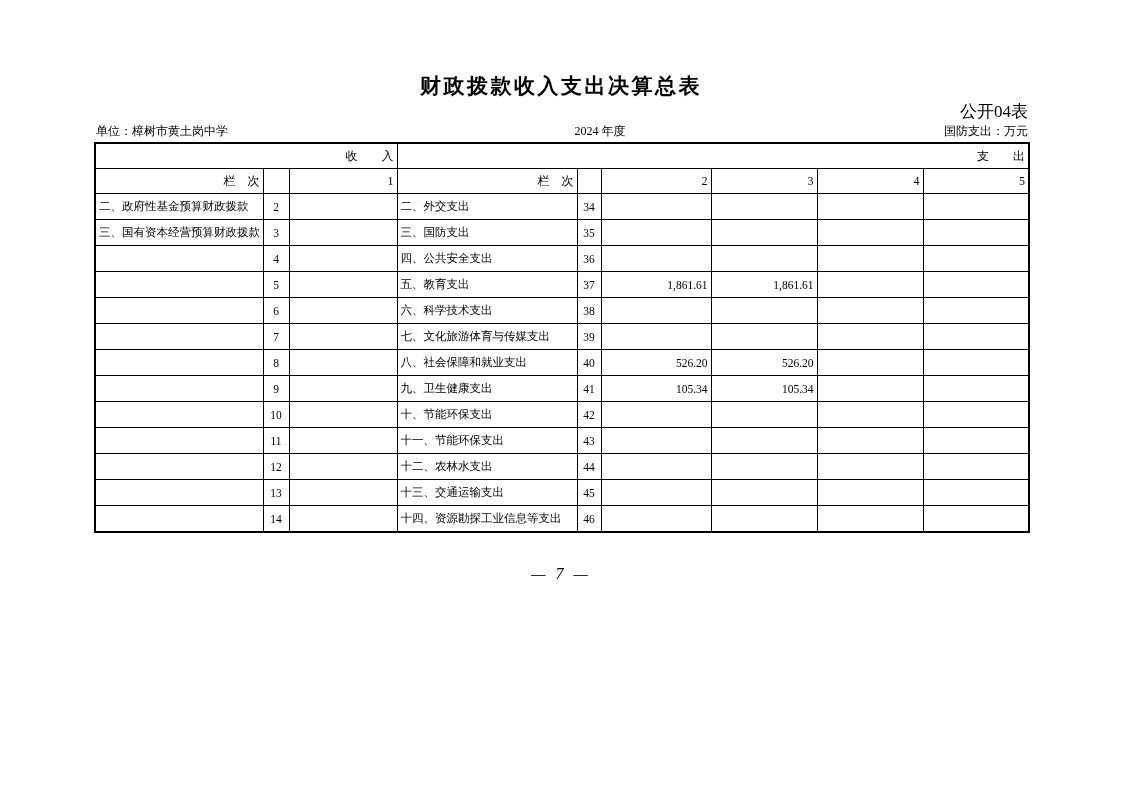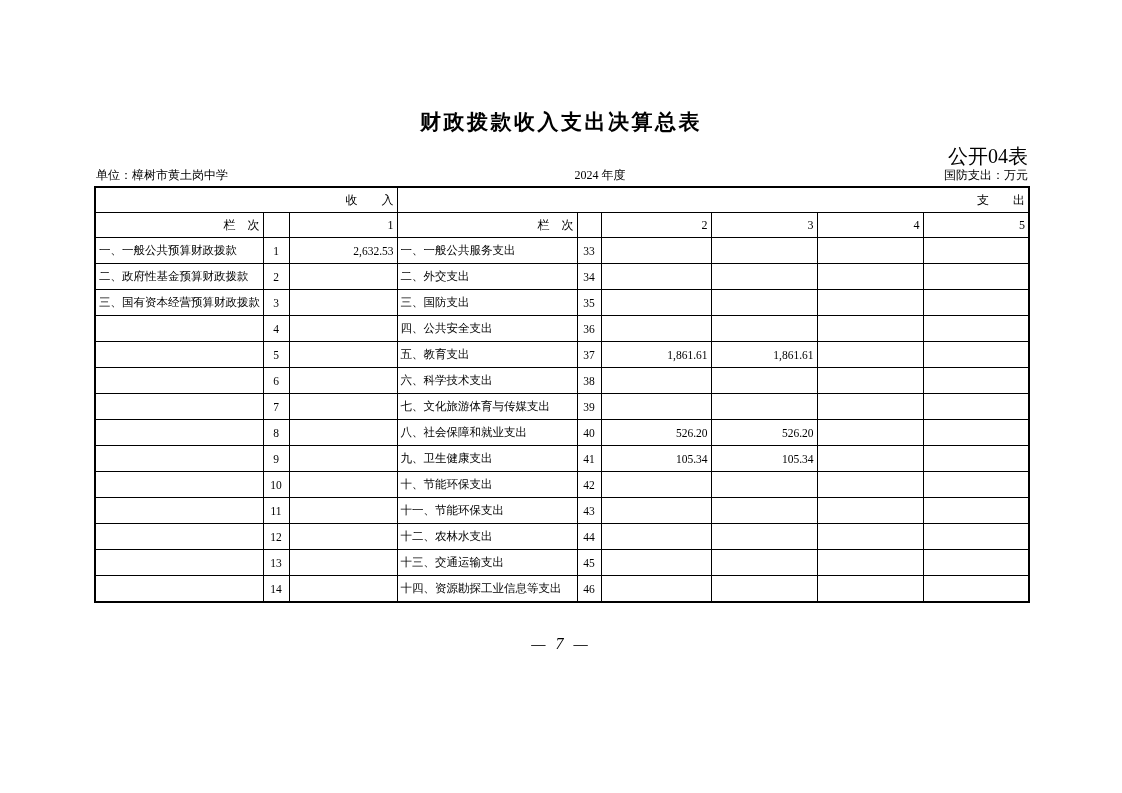--- a/index.html
+++ b/index.html
@@ -12,34 +12,34 @@
     width: 1122px;
     height: 793px;
     background: #ffffff;
     overflow: hidden;
     font-family: "Liberation Serif", "DejaVu Serif", serif;
     color: #000000;
   }
   .content {
     width: 934px;
     margin: 0 auto;
-    padding-top: 108px;
+    padding-top: 72px;
   }
   .title {
     margin: 0;
     text-align: center;
     font-size: 21px;
     font-weight: bold;
     letter-spacing: 2.5px;
     line-height: 28px;
   }
   .doc-label {
-    margin-top: 11px;
+    margin-top: 3px;
     text-align: right;
-    font-size: 20px;
+    font-size: 17px;
     line-height: 18px;
   }
   .meta-row {
     position: relative;
     margin-top: 1px;
     font-size: 12px;
     line-height: 18px;
     height: 18px;
   }
   .meta-left  { position: absolute; left: 2px; }
@@ -124,31 +124,20 @@
           <th>1</th>
           <th>栏　次</th>
           <th></th>
           <th>2</th>
           <th>3</th>
           <th>4</th>
           <th>5</th>
         </tr>
       </thead>
       <tbody>
-  <tr>
-    <td class="al">一、一般公共预算财政拨款</td>
-    <td class="ac">1</td>
-    <td class="ar">2,632.53</td>
-    <td class="al">一、一般公共服务支出</td>
-    <td class="ac">33</td>
-    <td class="ar"></td>
-    <td class="ar"></td>
-    <td class="ar"></td>
-    <td class="ar"></td>
-  </tr>
 
   <tr>
     <td class="al">二、政府性基金预算财政拨款</td>
     <td class="ac">2</td>
     <td class="ar"></td>
     <td class="al">二、外交支出</td>
     <td class="ac">34</td>
     <td class="ar"></td>
     <td class="ar"></td>
     <td class="ar"></td>

